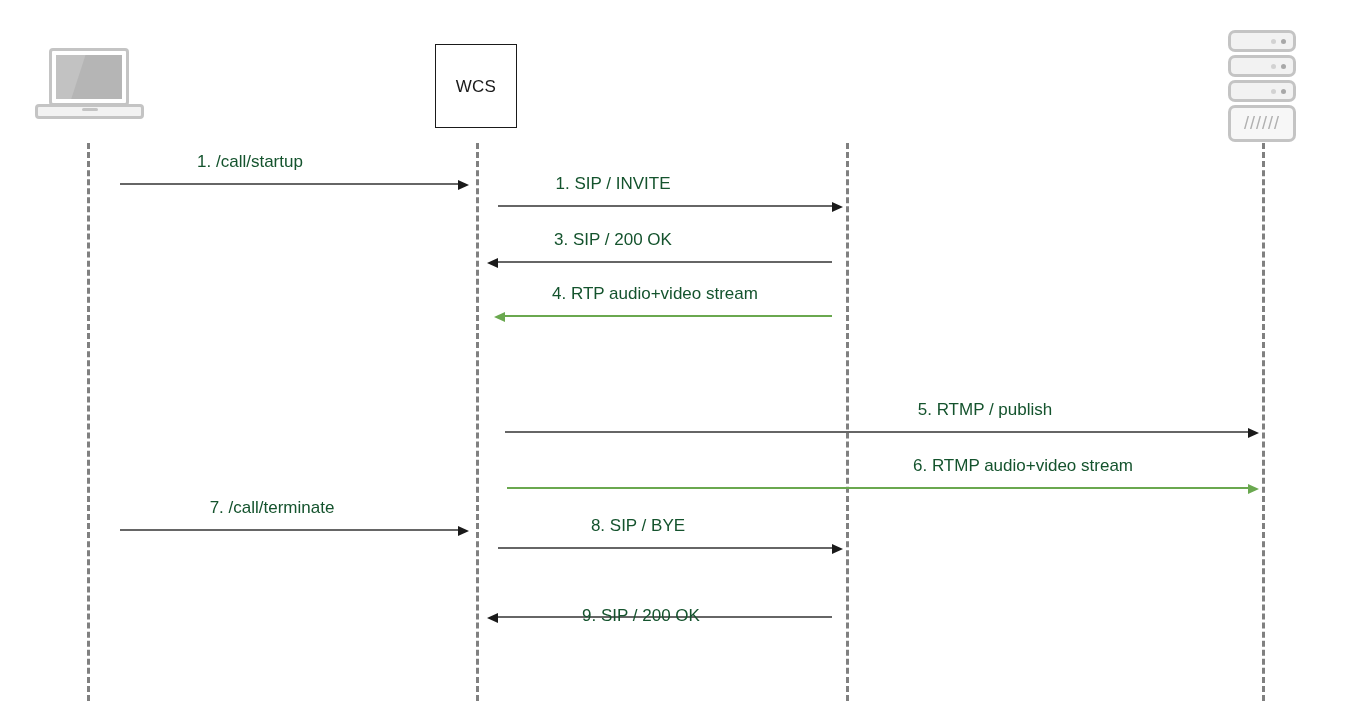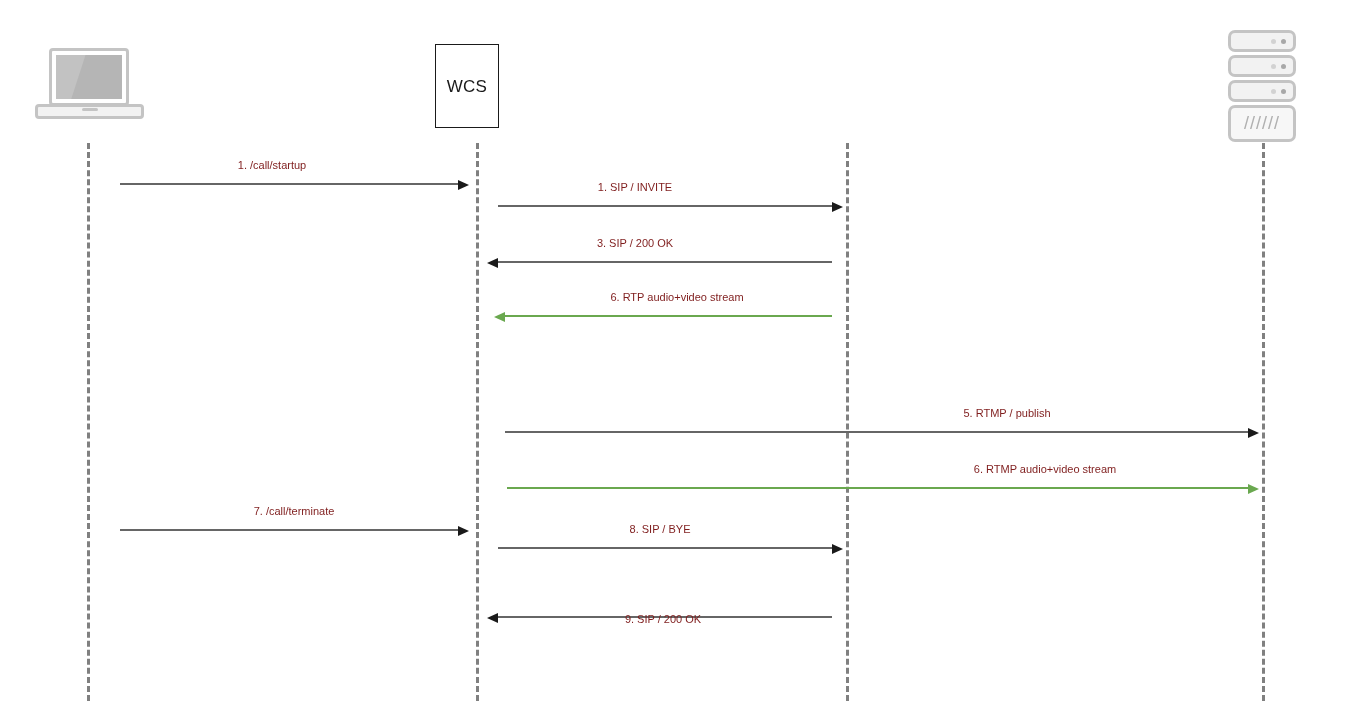--- a/index.html
+++ b/index.html
@@ -66,26 +66,25 @@
     border-top: 5px solid transparent;
     border-bottom: 5px solid transparent;
     border-right: 11px solid #1a1a1a;
     left: -11px;
   }
   .msg.green .arrowhead.right { border-left-color: #6aa84f; }
   .msg.green .arrowhead.left  { border-right-color: #6aa84f; }
 
   .msg-label {
     position: absolute;
-    font-size: 11px;
-    color: #7f1d1d;
+    font-size: 17px;
+    color: #14532d;
     white-space: nowrap;
     transform: translate(-50%, -100%);
     line-height: 1.2;
-    margin-left: 22px;
   }
 
   
   .laptop {
     position: absolute;
     left: 35px;
     top: 48px;
     width: 115px;
     height: 80px;
   }
@@ -201,21 +200,21 @@
 
   <div class="laptop">
     <div class="lid">
       <div class="screen"></div>
     </div>
     <div class="base"></div>
     <div class="notch"></div>
   </div>
   <div class="lifeline" style="left:87px; top:143px; height:558px;"></div>
 
-  <div class="node-box" style="left:435px; top:44px; width:64px; height:84px;">
+  <div class="node-box" style="left:435px; top:44px; width:82px; height:84px;">
     <span class="node-label">WCS</span>
   </div>
   <div class="lifeline" style="left:476px; top:143px; height:558px;"></div>
 
   <div class="lifeline" style="left:846px; top:143px; height:558px;"></div>
 
   <div class="server">
     <div class="rack r1">
       <span class="dot d1"></span>
       <span class="dot d2"></span>
@@ -245,21 +244,21 @@
   <div class="msg-label" style="left:613px; top:194px;">1. SIP / INVITE</div>
 
   <div class="msg" style="left:498px; top:261px; width:334px;">
     <span class="arrowhead left"></span>
   </div>
   <div class="msg-label" style="left:613px; top:250px;">3. SIP / 200 OK</div>
 
   <div class="msg green" style="left:505px; top:315px; width:327px;">
     <span class="arrowhead left"></span>
   </div>
-  <div class="msg-label" style="left:655px; top:304px;">6. RTP audio+video stream</div>
+  <div class="msg-label" style="left:655px; top:304px;">4. RTP audio+video stream</div>
 
   <div class="msg" style="left:505px; top:431px; width:743px;">
     <span class="arrowhead right"></span>
   </div>
   <div class="msg-label" style="left:985px; top:420px;">5. RTMP / publish</div>
 
   <div class="msg green" style="left:507px; top:487px; width:741px;">
     <span class="arrowhead right"></span>
   </div>
   <div class="msg-label" style="left:1023px; top:476px;">6. RTMP audio+video stream</div>

